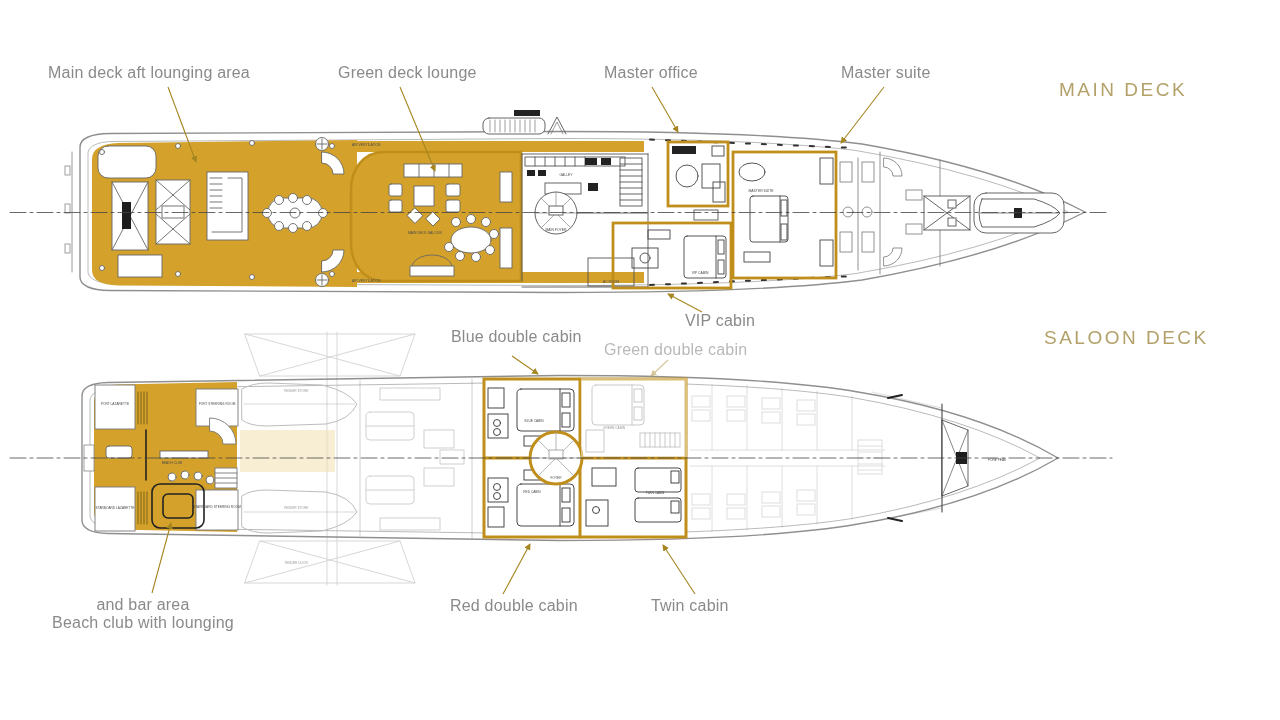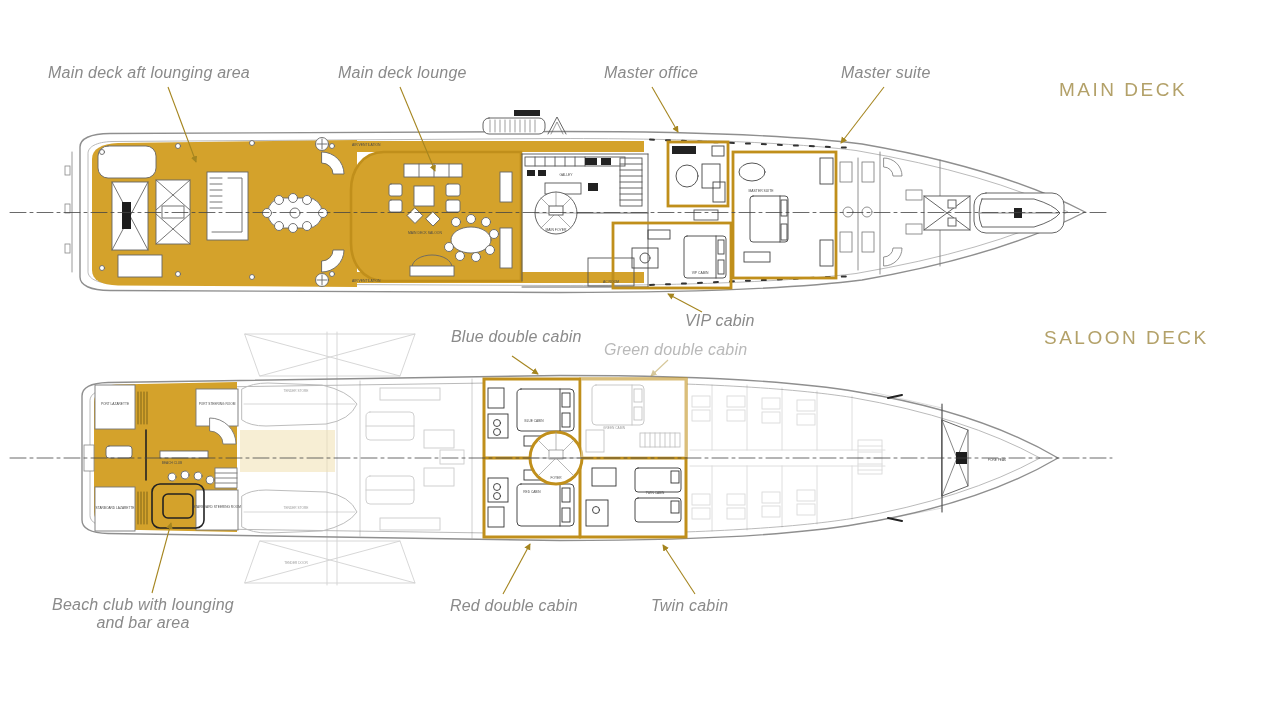--- a/index.html
+++ b/index.html
@@ -1,21 +1,21 @@
 <!DOCTYPE html>
 <html><head>
 <meta charset="utf-8">
 <style>
   html,body{margin:0;padding:0;background:#ffffff;}
   .stage{position:relative;width:1280px;height:720px;overflow:hidden;
          font-family:"Liberation Sans",sans-serif;background:#fff;}
   svg.plans{position:absolute;left:0;top:0;width:1280px;height:720px;
             font-family:"Liberation Sans",sans-serif;}
   .callout{position:absolute;font-size:16px;color:#8a8a8a;letter-spacing:.2px;
-           white-space:nowrap;font-style:italic;}
+           white-space:nowrap;}
   .callout.faded{color:#b9b9b9;}
   .callout.centered{white-space:normal;text-align:center;width:212px;line-height:18px;}
   .deck-title{position:absolute;font-size:19px;letter-spacing:2.5px;color:#b3a169;
               white-space:nowrap;}
   svg text.micro{fill:#4a4a4a;}
   svg text.micro.pale{fill:#9a9a9a;}
 </style>
 </head>
 <body>
 
@@ -493,30 +493,30 @@
     <g opacity="0.45">
       <line x1="668" y1="360" x2="651" y2="376" marker-end="url(#arw)"></line>
     </g>
     <line x1="152" y1="593" x2="171" y2="523" marker-end="url(#arw)"></line>
     <line x1="503" y1="594" x2="530" y2="544" marker-end="url(#arw)"></line>
     <line x1="695" y1="594" x2="663" y2="545" marker-end="url(#arw)"></line>
   </g>
 </svg>
 
 <div class="callout" style="left:48px;top:64px;">Main deck aft lounging area</div>
-<div class="callout" style="left:338px;top:64px;">Main deck lounge</div>
+<div class="callout" style="left:338px;top:64px;">Green deck lounge</div>
 <div class="callout" style="left:604px;top:64px;">Master office</div>
 <div class="callout" style="left:841px;top:64px;">Master suite</div>
 <div class="deck-title" style="left:1059px;top:79px;">MAIN DECK</div>
 
 <div class="callout" style="left:685px;top:312px;">VIP cabin</div>
 <div class="callout" style="left:451px;top:328px;">Blue double cabin</div>
 <div class="callout faded" style="left:604px;top:341px;">Green double cabin</div>
 <div class="deck-title" style="left:1044px;top:327px;">SALOON DECK</div>
 
 <div class="callout centered" style="left:37px;top:596px;">
+  <div>and bar area</div>
   <div>Beach club with lounging</div>
-  <div>and bar area</div>
 </div>
 <div class="callout" style="left:418px;top:597px;margin-left:32px;">Red double cabin</div>
 <div class="callout" style="left:651px;top:597px;">Twin cabin</div>
 
 </div>
 
 </body></html>

